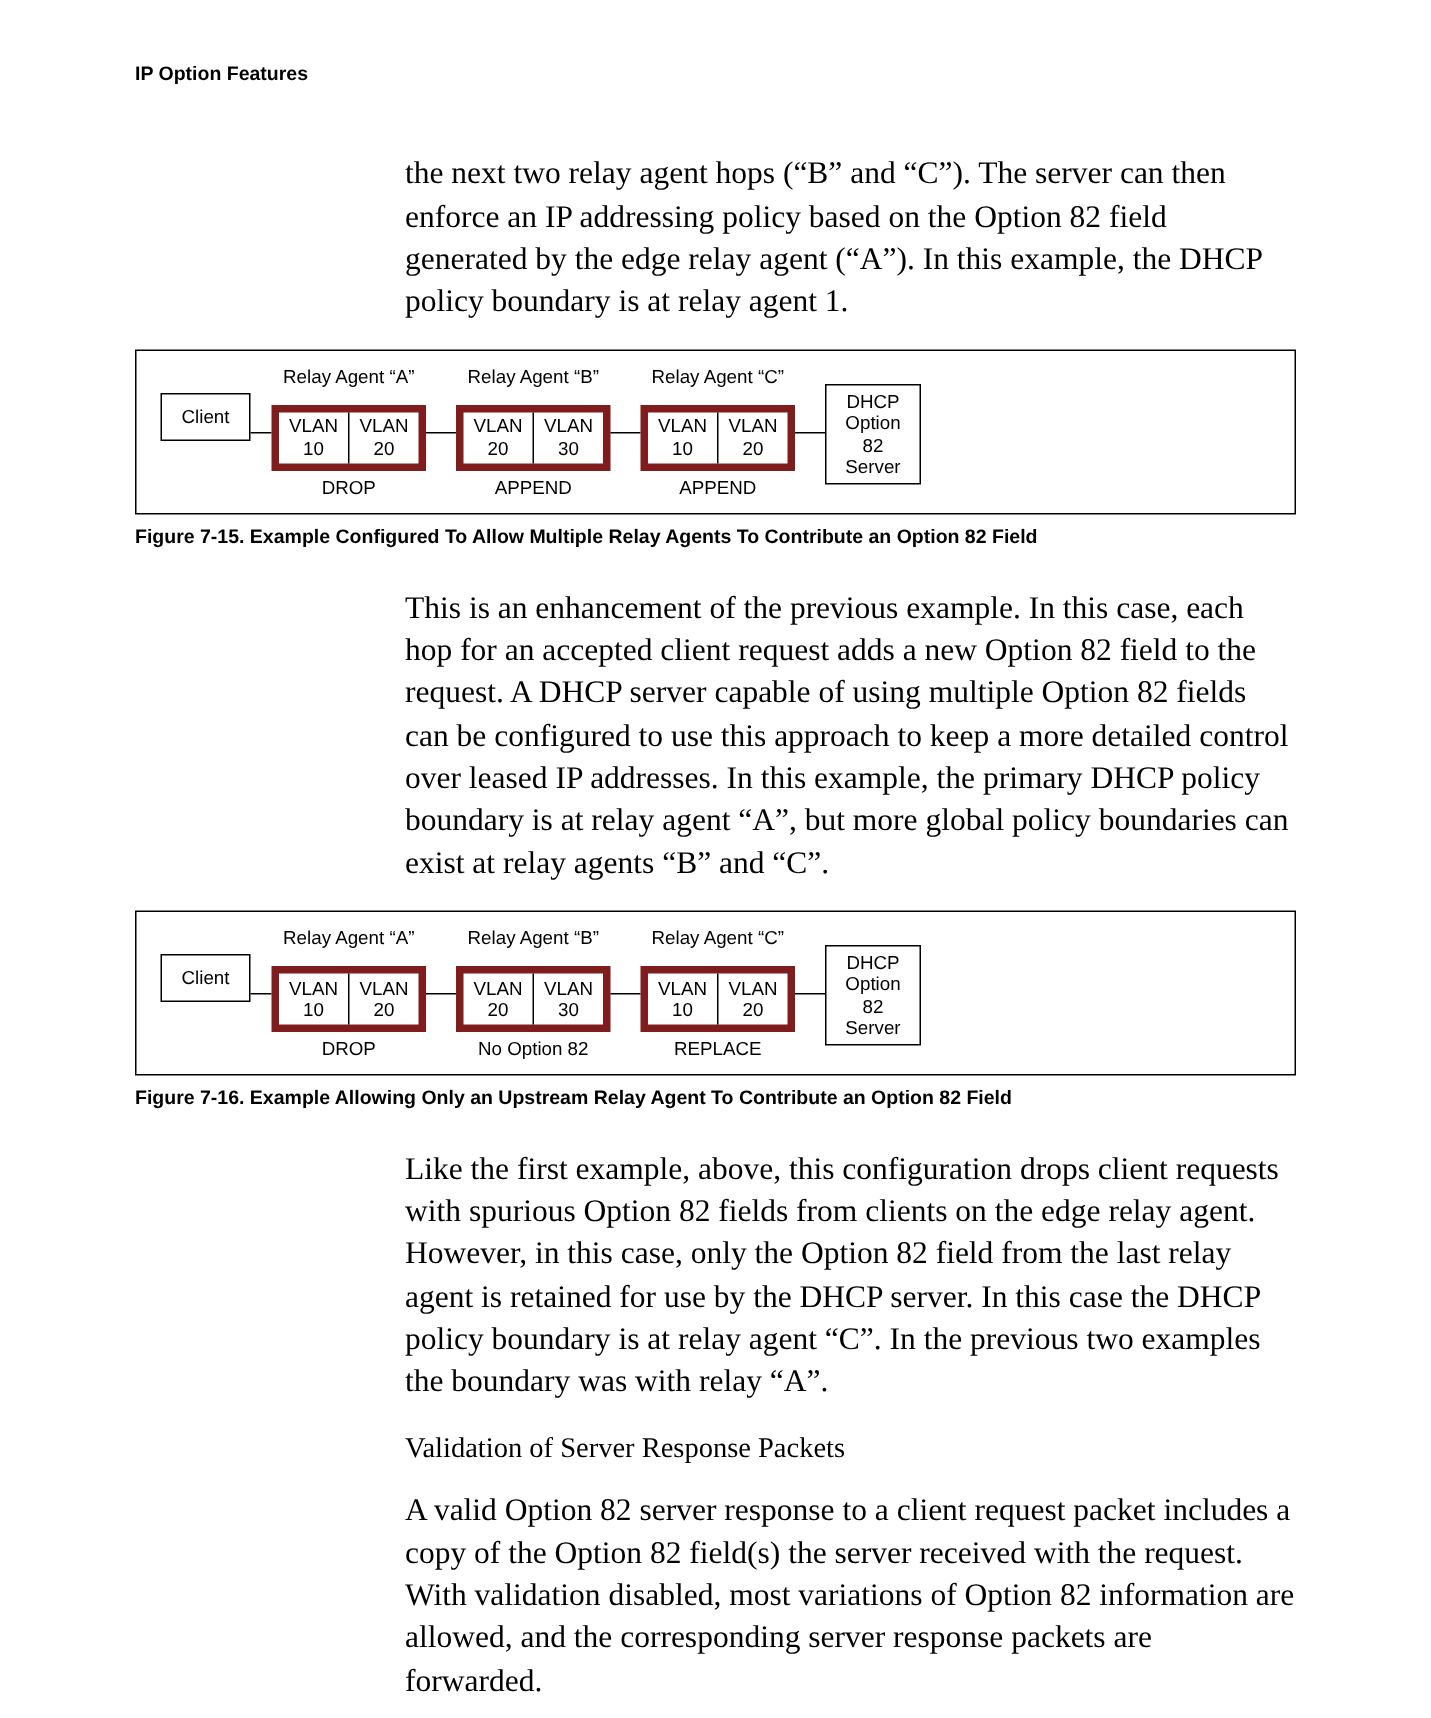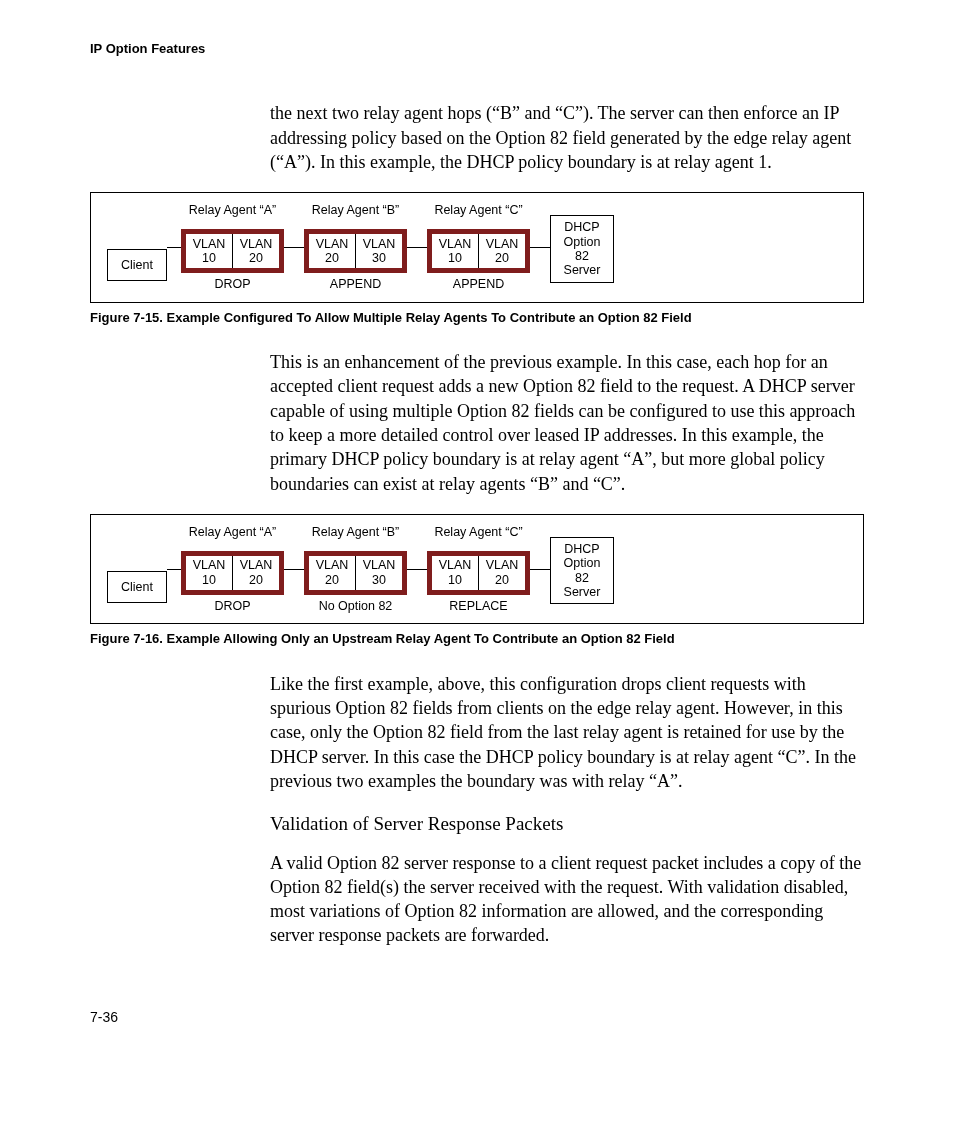--- a/index.html
+++ b/index.html
@@ -19,21 +19,21 @@
     font-weight: bold;
     font-size: 13px;
   }
   .header-sub {
     font-size: 13px;
   }
   .body-indent {
     margin-left: 180px;
     margin-right: 0;
     font-family: "ITC Century", "Century Schoolbook", "Times New Roman", serif;
-    font-size: 18px;
+    font-size: 21px;
     line-height: 1.35;
     margin-bottom: 18px;
   }
   .caption {
     font-family: Arial, Helvetica, sans-serif;
     font-weight: bold;
     font-size: 13px;
     margin: 6px 0 24px 0;
   }
   .diagram-outer {
@@ -76,21 +76,20 @@
   .single-box {
     border: 1px solid #000;
     padding: 4px 6px;
     text-align: center;
     min-height: 20px;
     display: flex;
     align-items: center;
     justify-content: center;
   }
   .client-box {
-    margin-top: 28px;
     width: 46px;
     height: 22px;
   }
   .server-box {
     margin-top: 12px;
     width: 50px;
     line-height: 1.15;
   }
   .under-label {
     margin-top: 4px;

